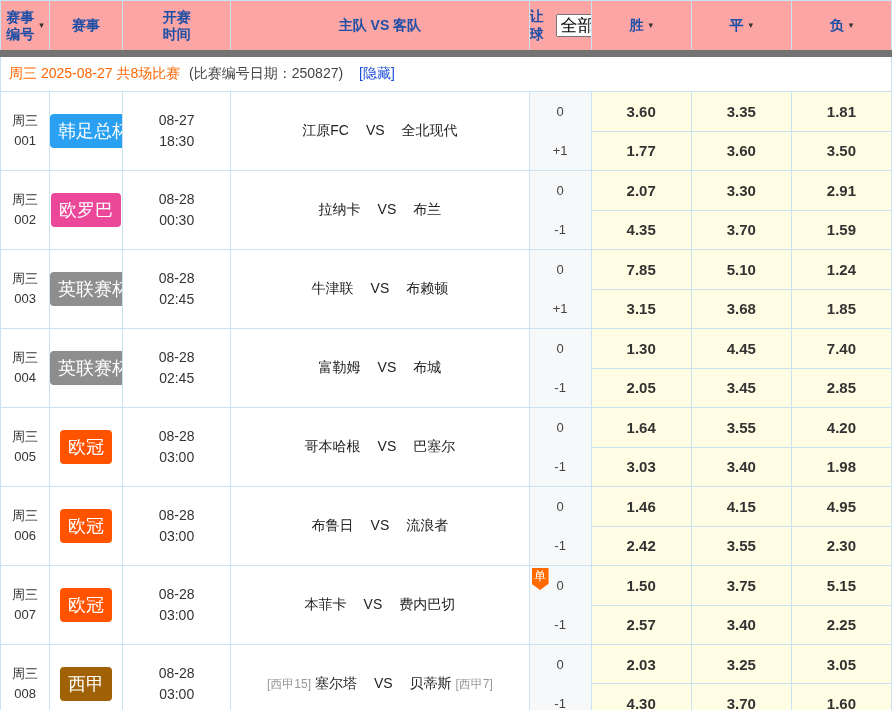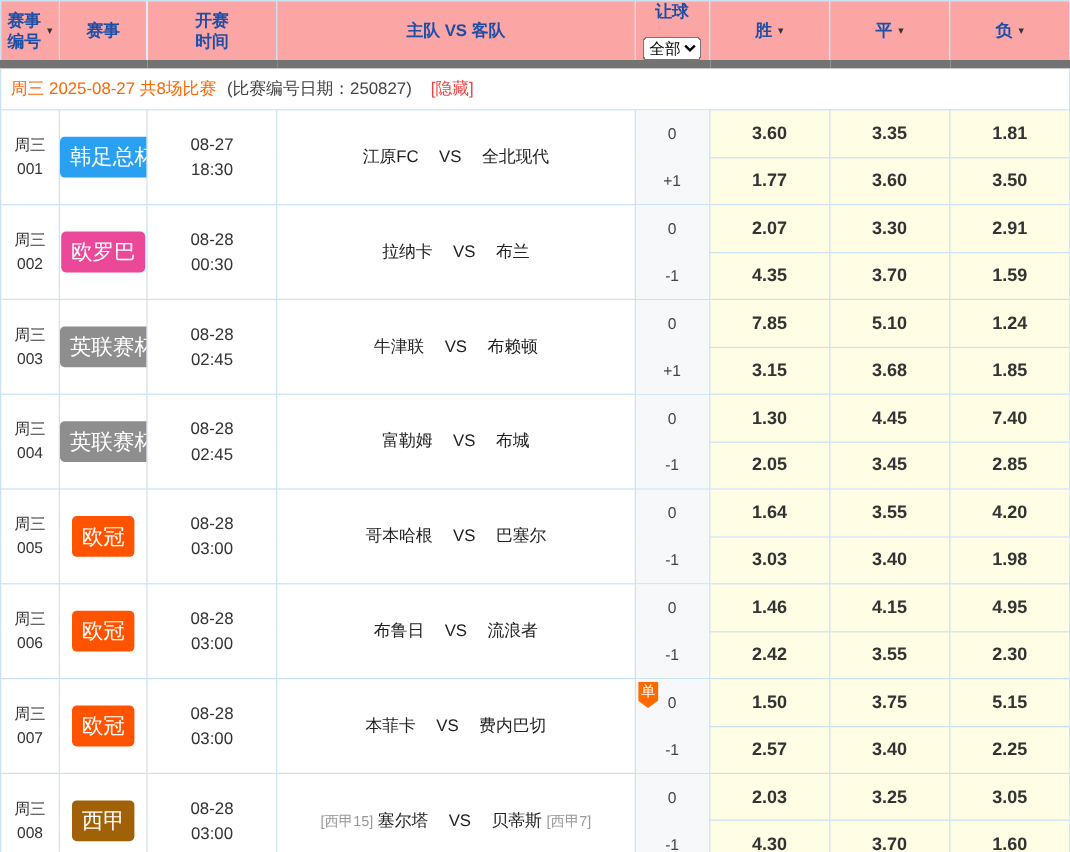--- a/index.html
+++ b/index.html
@@ -8,28 +8,28 @@
   table { border-collapse:collapse; table-layout:fixed; width:892px;
           border:1px solid #9CC4E6; border-bottom:2px solid #4D96D8; }
   th,td { border:1px solid #C9E2F4; text-align:center; vertical-align:middle;
           padding:0; overflow:hidden; }
   
   thead th { background:#fca5a5; color:#1D4FA6; font-size:14px; font-weight:bold;
              height:49px; border-bottom:7px solid #737373; }
   .th-flex { display:flex; align-items:center; justify-content:center; gap:5px; }
   .two-line div { line-height:17px; }
   .arrow { color:#333; font-size:9px; cursor:pointer; line-height:9px; }
-  .hc-head { display:flex; flex-direction:column; align-items:center; gap:12px; }
-  .hc-head select { font-size:13px; font-family:inherit; }
+  .hc-head { display:flex; flex-direction:row; align-items:center; gap:12px; }
+  .hc-head select { font-size:17px; font-family:inherit; }
   
   .subrow td { height:34px; background:#fff; text-align:left; padding-left:8px;
                font-size:14px; color:#444; }
   .sub-hl { color:#FF6600; }
   .sub-note { margin-left:5px; color:#444; }
-  .sub-link { margin-left:12px; color:#ef4444; cursor:pointer; }
+  .sub-link { margin-left:12px; color:#1d4ed8; cursor:pointer; }
   
   .c-id   { font-size:13px; color:#333; line-height:20px; }
   .badge  { display:inline-block; color:#fff; font-size:18px; padding:5px 8px;
             border-radius:4px; white-space:nowrap;font-family:Liberation Serif, serif; }
   .c-tm   { font-size:14px; color:#333; line-height:21px; }
   .c-teams{ font-size:14px; color:#222; }
   .c-teams .vs   { margin:0 17px; }
   .c-teams .rank { color:#999; font-size:12px;margin-top:16px; }
   .rank:empty { display:none; }
   .c-hc   { background:#F7F8F9; position:relative; }

